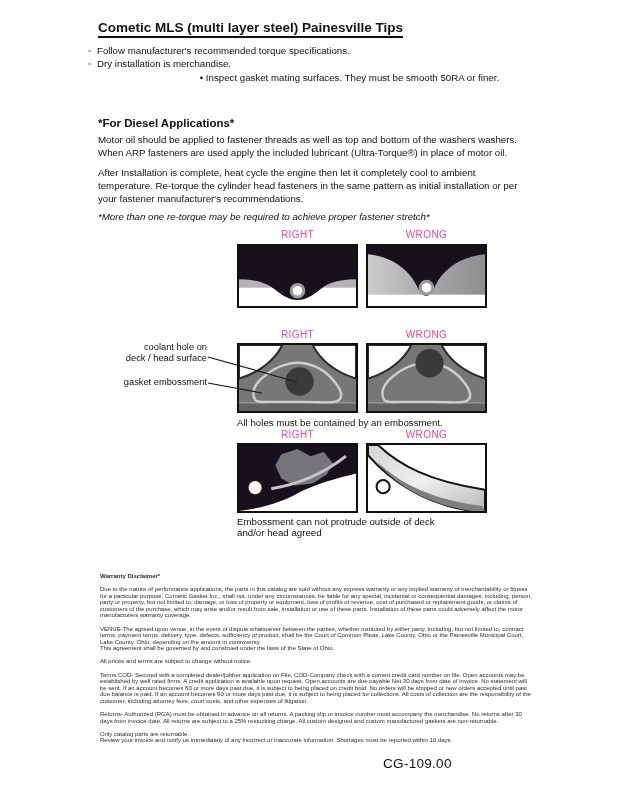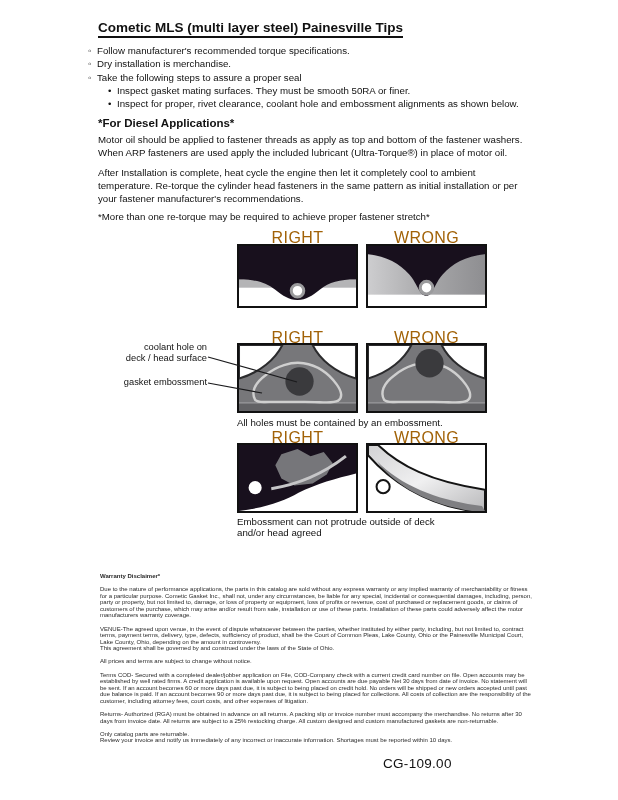--- a/index.html
+++ b/index.html
@@ -10,29 +10,29 @@
   .abs { position:absolute; }
 
   .title {
     left:98px; top:20px; font-size:13.5px; font-weight:bold;
     border-bottom:2px solid #111; padding-bottom:1px; white-space:nowrap;
   }
 
   .tips { left:88px; top:44px; width:500px; font-size:9.7px; line-height:13.3px; }
   .tips .row { white-space:nowrap; }
   .tips .glyph { display:inline-block; width:9px; }
-  .tips .sub { padding-left:20px; }
+  .tips .sub { padding-left:20px;text-align:center; }
 
   .diesel-heading { left:98px; top:117px; font-size:11.5px; font-weight:bold; }
   .body-p { left:98px; width:430px; font-size:9.7px; line-height:13px; }
   .p1 { top:133px; }
   .p2 { top:166px; }
-  .note { top:210px; }
+  .note { top:210px;font-style:italic; }
 
-  .pair-label { width:121px; text-align:center; font-size:16px; letter-spacing:0.4px; color:#a16207; }
+  .pair-label { width:121px; text-align:center; font-size:10px; letter-spacing:0.4px; color:#ec4899; }
   .dbox { width:121px; border:2.5px solid #111; box-sizing:border-box; background:#fff; }
   .dbox svg { display:block; width:100%; height:100%; }
   .h64 { height:64px; } .h70 { height:70px; }
   .caption { font-size:9.7px; color:#111; white-space:nowrap; }
 
   .side-label { width:97px; text-align:right; font-size:9.3px; line-height:10.5px; color:#111; }
 
   .disclaimer { left:100px; top:573px; width:433px; font-size:6px; line-height:6.6px; color:#2a2a2a; }
   .disclaimer p { margin:0 0 6.5px 0; }
   .disclaimer p.tight { margin:0; }
@@ -47,33 +47,27 @@
 
   <div class="abs title">Cometic MLS (multi layer steel) Painesville Tips</div>
 
   <div class="abs tips">
     <div class="row">
       <span class="glyph">◦</span><span>Follow manufacturer's recommended torque specifications.</span>
     </div>
     <div class="row">
       <span class="glyph">◦</span><span>Dry installation is merchandise.</span>
     </div>
-    <div class="row">
-      <span class="glyph">◦</span><span>Take the following steps to assure a proper seal</span>
-    </div>
     <div class="row sub">
       <span class="glyph">•</span><span>Inspect gasket mating surfaces.  They must be smooth 50RA or finer.</span>
-    </div>
-    <div class="row sub">
-      <span class="glyph">•</span><span>Inspect for proper, rivet clearance, coolant hole and embossment alignments as shown below.</span>
     </div>
   </div>
 
   <div class="abs diesel-heading">*For Diesel Applications*</div>
-  <div class="abs body-p p1">Motor oil should be applied to fastener threads as apply as top and bottom of the fastener washers. When ARP fasteners are used apply the included lubricant (Ultra-Torque®) in place of motor oil.</div>
+  <div class="abs body-p p1">Motor oil should be applied to fastener threads as well as top and bottom of the washers washers. When ARP fasteners are used apply the included lubricant (Ultra-Torque®) in place of motor oil.</div>
   <div class="abs body-p p2">After Installation is complete, heat cycle the engine then let it completely cool to ambient temperature. Re-torque the cylinder head fasteners in the same pattern as initial installation or per your fastener manufacturer's recommendations.</div>
   <div class="abs body-p note">*More than one re-torque may be required to achieve proper fastener stretch*</div>
 
   <div class="abs pair-label" style="left:237px; top:229px;">RIGHT</div>
   <div class="abs pair-label" style="left:366px; top:229px;">WRONG</div>
 
   <div class="abs dbox h64" style="left:237px; top:244px;">
     <svg viewBox="0 0 116 59" preserveAspectRatio="none">
       <rect x="0" y="0" width="116" height="59" fill="#ffffff"></rect>
       <rect x="0" y="33" width="116" height="8" fill="#b4b4b6"></rect>

